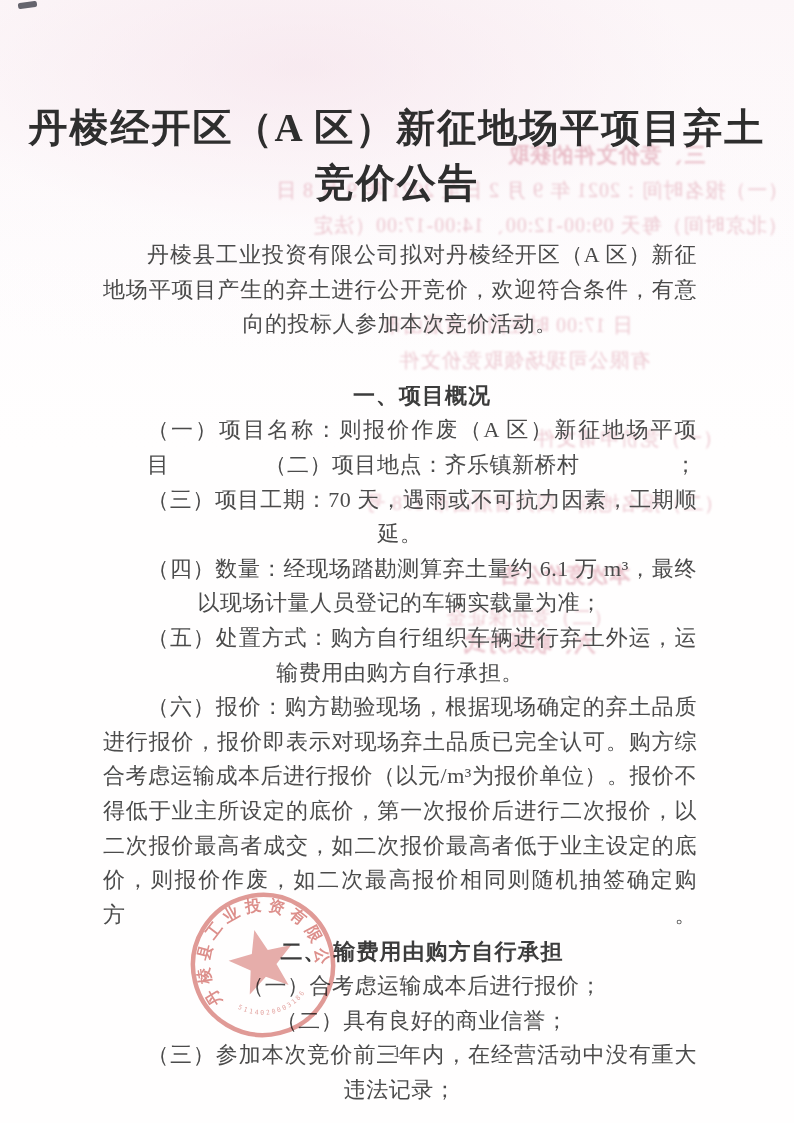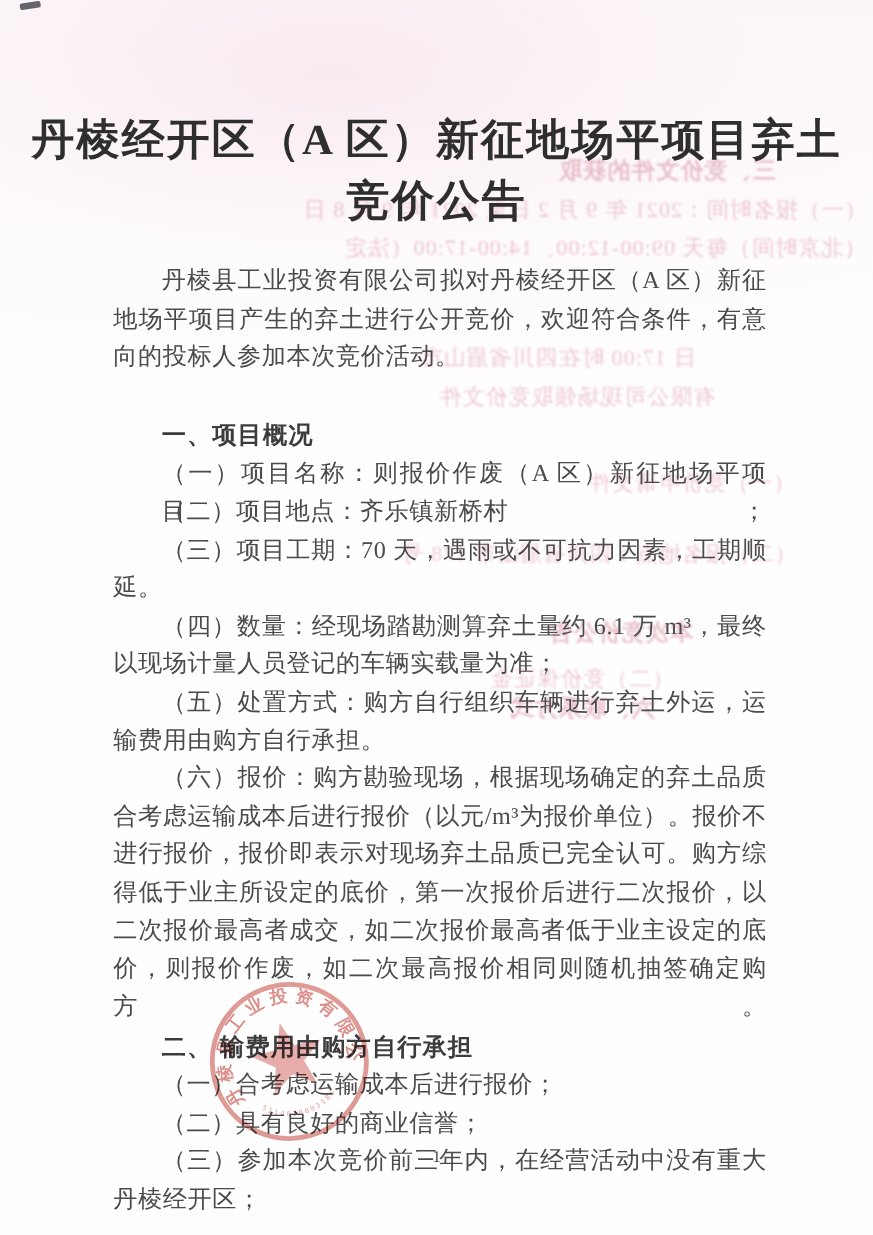--- a/index.html
+++ b/index.html
@@ -9,21 +9,21 @@
       radial-gradient(90% 26% at 38% 6%, rgba(243,221,231,.50) 0%, rgba(252,246,249,.25) 55%, rgba(255,255,255,0) 100%),
       linear-gradient(180deg,#fcf6f8 0%,#fefcfd 22%,#fffefe 40%,#fffefe 100%);
     font-family:"Liberation Serif","DejaVu Serif",serif;
   }
   .title{
     position:absolute;top:100px;left:0;width:100%;
     text-align:center;font-weight:700;color:#2e2e2e;
     font-size:39px;line-height:55px;letter-spacing:2px;
   }
   .content{position:absolute;top:238px;left:103px;width:594px;color:#4b4b4b;}
-  .line{height:34.6px;line-height:34.6px;font-size:22px;letter-spacing:.5px;white-space:nowrap;}
+  .line{height:34.6px;line-height:34.6px;font-size:22px;letter-spacing:.5px;white-space:nowrap;text-align:center;}
   .line.indent{padding-left:44px;}
   .line.justify{white-space:normal;text-align:justify;text-align-last:justify;text-justify:inter-character;}
   .line.heading{font-family:"Liberation Sans","DejaVu Sans",sans-serif;font-weight:700;color:#3c3c3c;letter-spacing:1px;margin-top:37px;}
   .bleed{position:absolute;inset:0;z-index:0;}
   .bleed-line{
     position:absolute;white-space:nowrap;color:#d98fa0;opacity:.48;
     transform:scaleX(-1);filter:blur(1.1px);font-size:20px;letter-spacing:1px;
   }
   .bleed-line.bold{font-weight:700;opacity:.55;font-size:21px;}
   .title-wrap,.content{z-index:2;}
@@ -72,30 +72,30 @@
       <div class="line heading indent">一、项目概况</div>
       <div class="line indent justify">（一）项目名称：则报价作废（A 区）新征地场平项目；</div>
       <div class="line indent">（二）项目地点：齐乐镇新桥村</div>
       <div class="line indent justify">（三）项目工期：70 天，遇雨或不可抗力因素，工期顺</div>
       <div class="line">延。</div>
       <div class="line indent justify">（四）数量：经现场踏勘测算弃土量约 6.1 万 m³，最终</div>
       <div class="line">以现场计量人员登记的车辆实载量为准；</div>
       <div class="line indent justify">（五）处置方式：购方自行组织车辆进行弃土外运，运</div>
       <div class="line">输费用由购方自行承担。</div>
       <div class="line indent justify">（六）报价：购方勘验现场，根据现场确定的弃土品质</div>
+      <div class="line justify">进行报价，报价即表示对现场弃土品质已完全认可。购方综</div>
       <div class="line justify">合考虑运输成本后进行报价（以元/m³为报价单位）。报价不</div>
-      <div class="line justify">进行报价，报价即表示对现场弃土品质已完全认可。购方综</div>
       <div class="line justify">得低于业主所设定的底价，第一次报价后进行二次报价，以</div>
       <div class="line justify">二次报价最高者成交，如二次报价最高者低于业主设定的底</div>
       <div class="line justify">价，则报价作废，如二次最高报价相同则随机抽签确定购方。</div>
       <div class="line heading indent">二、 输费用由购方自行承担</div>
       <div class="line indent">（一）合考虑运输成本后进行报价；</div>
       <div class="line indent">（二）具有良好的商业信誉；</div>
       <div class="line indent justify">（三）参加本次竞价前三年内，在经营活动中没有重大</div>
-      <div class="line">丹棱经开区；</div>
+      <div class="line">违法记录；</div>
     </div>
 
   <svg class="stamp" width="160" height="160" viewBox="0 0 160 160">
     <g transform="rotate(-14 80 80)">
       <circle cx="80" cy="80" r="70" fill="none" stroke="#cc5a55" stroke-width="4.5" opacity="0.72"></circle>
       <path d="M80,44 L88.2,66.7 L112.3,67.5 L93.3,82.3 L100,105.5 L80,92 L60,105.5 L66.7,82.3 L47.7,67.5 L71.8,66.7 Z" fill="#cc5a55" opacity="0.58"></path>
       <path id="sealArc" d="M 33.5,107 A 54,54 0 1,1 126.5,107" fill="none"></path>
       <text font-size="16" letter-spacing="5.5" fill="#cc5a55" opacity="0.8" font-family="Liberation Serif, DejaVu Serif, serif" font-weight="700">
         <textPath href="#sealArc" startOffset="2">丹棱县工业投资有限公司</textPath>
       </text>

